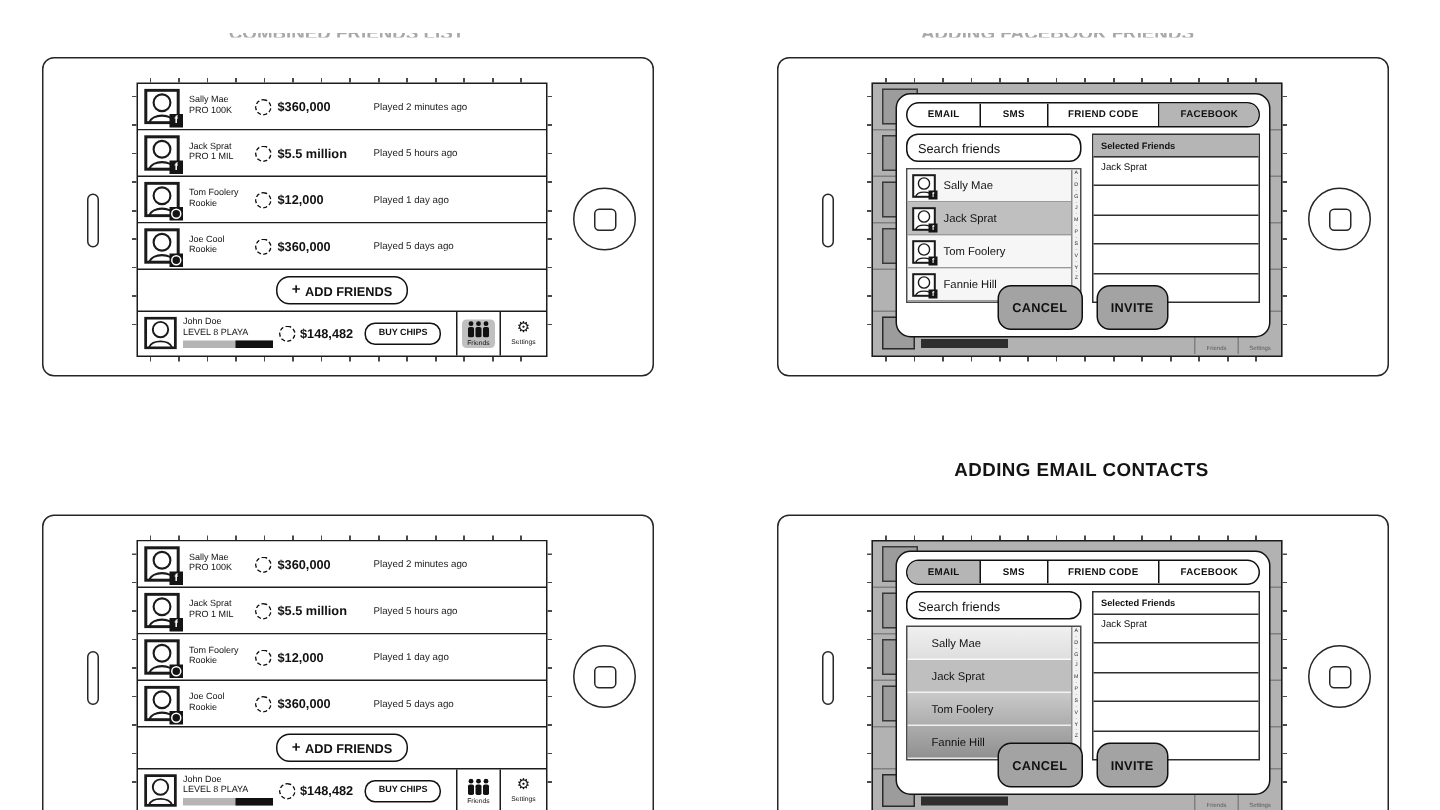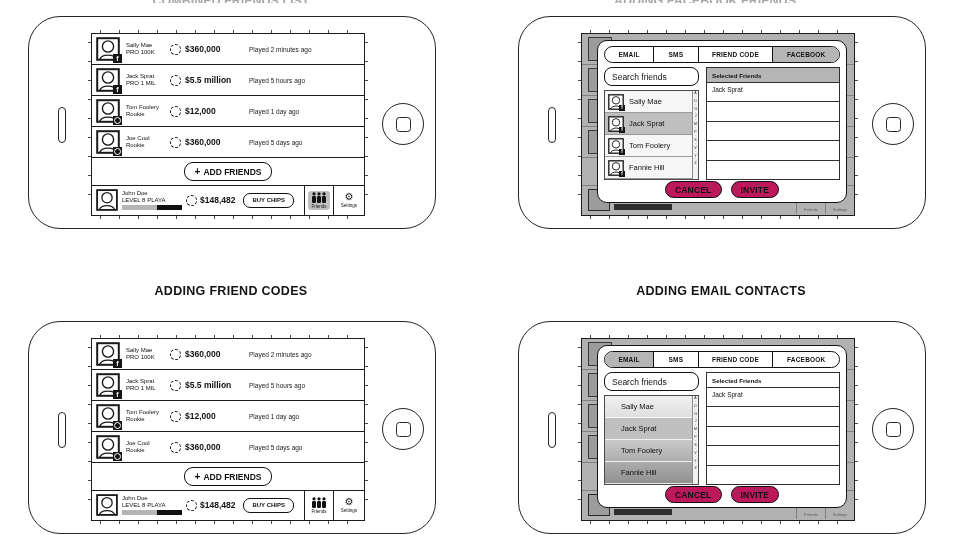--- a/index.html
+++ b/index.html
@@ -1,28 +1,28 @@
 <!DOCTYPE html>
 <html><head>
 <meta charset="utf-8">
 <style>
   html,body{margin:0;padding:0;background:#fff;font-family:"Liberation Sans",sans-serif;color:#111;}
   .stage{position:relative;width:960px;height:540px;background:#fff;overflow:hidden;}
-  .quad{position:absolute;width:480px;height:270px;}
+  .quad{position:absolute;width:480px;height:270px;margin-top:22px;}
 
   
   .qtitle{position:absolute;top:14px;left:28px;width:406px;text-align:center;
           font-weight:bold;font-size:12.5px;letter-spacing:.3px;color:#141414;}
   .caption{position:absolute;top:239px;left:28px;width:406px;text-align:center;
            font-size:11px;color:#1d1d1d;}
   .cliptitle{position:absolute;top:0;left:28px;width:406px;height:3px;overflow:hidden;text-align:center;}
   .cliptitle span{display:inline-block;font-weight:bold;font-size:12.5px;color:#a8a8a8;transform:translateY(-9px);}
 
   
-  .phone{position:absolute;width:406px;height:211px;border:1.6px solid #262626;border-radius:32px;background:#fff;text-decoration:underline;}
+  .phone{position:absolute;width:406px;height:211px;border:1.6px solid #262626;border-radius:8px;background:#fff;text-decoration:underline;}
   .slit{position:absolute;left:29px;top:90px;width:6px;height:34px;border:1.2px solid #262626;border-radius:4px;background:#fff;}
   .home{position:absolute;right:11px;top:86px;width:40px;height:40px;border:1.2px solid #262626;border-radius:50%;
         display:flex;align-items:center;justify-content:center;background:#fff;}
   .home-sq{width:13px;height:13px;border:1.2px solid #262626;border-radius:3.5px;}
 
   
   .screen{position:absolute;left:62px;top:16px;width:272px;height:181px;border:1.3px solid #1c1c1c;background:#fff;box-sizing:content-box;}
   .tk{position:absolute;}
   .tk.t{left:8px;right:8px;top:-4px;height:3px;background:repeating-linear-gradient(90deg,#4a4a4a 0 1px,transparent 1px 19px);}
   .tk.b{left:8px;right:8px;bottom:-4px;height:3px;background:repeating-linear-gradient(90deg,#4a4a4a 0 1px,transparent 1px 19px);}
@@ -79,42 +79,42 @@
   .tab{display:flex;align-items:center;justify-content:center;border-right:1.5px solid #111;
        font-weight:bold;font-size:6.5px;letter-spacing:.2px;box-sizing:border-box;}
   .tab:nth-child(1){flex:0 0 21%;}
   .tab:nth-child(2){flex:0 0 19%;}
   .tab:nth-child(3){flex:0 0 32%;}
   .tab:nth-child(4){flex:1;border-right:none;}
   .v-facebook .tab:nth-child(4){background:#b5b5b5;}
   .v-email .tab:nth-child(1){background:#b5b5b5;}
 
   .mbody{display:flex;margin:4px 6px 0;gap:7px;height:113px;}
-  .lpane{width:95px;display:flex;flex-direction:column;box-sizing:border-box;}
+  .lpane{width:117px;display:flex;flex-direction:column;box-sizing:border-box;}
   .search{height:19px;border:1.6px solid #111;border-radius:8px;font-size:8.5px;display:flex;align-items:center;
           padding-left:7px;margin-bottom:4px;box-sizing:border-box;color:#111;background:#fff;}
   .flist{flex:1;border:1px solid #4a4a4a;background:linear-gradient(180deg,#f0f0f0 0%,#cfcfcf 45%,#8f8f8f 100%);display:flex;overflow:hidden;}
   .flrows{flex:1;display:flex;flex-direction:column;}
   .flrow{flex:1;display:flex;align-items:center;padding-left:3px;font-size:7.5px;box-sizing:border-box;}
   .v-facebook .flrow{background:#f6f6f6;border-bottom:1px solid #9a9a9a;}
   .v-email .flrow{border-bottom:1px solid rgba(255,255,255,.8);padding-left:16px;}
   .flrow.sel{background:#bfbfbf !important;}
   .mavatar{width:16px;height:16px;margin-right:5px;position:relative;flex:0 0 auto;}
   .mavatar .badge{width:6px;height:6px;font-size:4.5px;right:-1px;bottom:-1px;}
   .alpha{width:6px;border-left:1px solid #8a8a8a;background:#f2f2f2;font-size:3.5px;line-height:1.12;
          text-align:center;white-space:pre-line;color:#222;overflow:hidden;padding-top:1px;box-sizing:border-box;}
   .rpane{flex:1;border:1px solid #2f2f2f;display:flex;flex-direction:column;background:#fff;box-sizing:border-box;}
   .selhdr{height:15px;border-bottom:1px solid #2f2f2f;font-weight:bold;font-size:6.2px;display:flex;align-items:center;
           padding-left:5px;box-sizing:border-box;}
   .v-facebook .selhdr{background:#b5b5b5;}
   .selrow{flex:1;border-bottom:1px solid #2f2f2f;font-size:6.5px;display:flex;align-items:flex-start;
           padding:2.5px 0 0 5px;box-sizing:border-box;}
   .selrow:last-child{border-bottom:none;}
   .mbtns{position:absolute;left:0;right:0;bottom:4px;display:flex;justify-content:center;gap:9px;}
-  .mbtn{height:17px;border:1.8px solid #0f0f0f;border-radius:9px;background:#be185d;display:flex;align-items:center;
+  .mbtn{height:30px;border:1.8px solid #0f0f0f;border-radius:9px;background:#a3a3a3;display:flex;align-items:center;
         padding:0 9px;font-weight:bold;font-size:8.5px;letter-spacing:.2px;box-sizing:border-box;}
 </style>
 </head>
 <body>
 
 <div class="stage">
 
   <div class="quad" style="left:0;top:0">
     <div class="cliptitle"><span>COMBINED FRIENDS LIST</span></div>
     <div class="phone" style="left:28px;top:16px">
@@ -373,21 +373,20 @@
           </div>
         </div>
       </div>
       <div class="home">
           <div class="home-sq"></div>
         </div>
     </div>
   </div>
 
   <div class="quad" style="left:0;top:270px">
-    <div class="qtitle">ADDING FRIEND CODES</div>
     <div class="phone" style="left:28px;top:51px">
       <div class="slit"></div>
       <div class="screen">
         <div class="tk t"></div>
           <div class="tk b"></div>
         <div class="tk l"></div>
           <div class="tk r"></div>
 
         <div class="frow">
           <span class="avatar">

